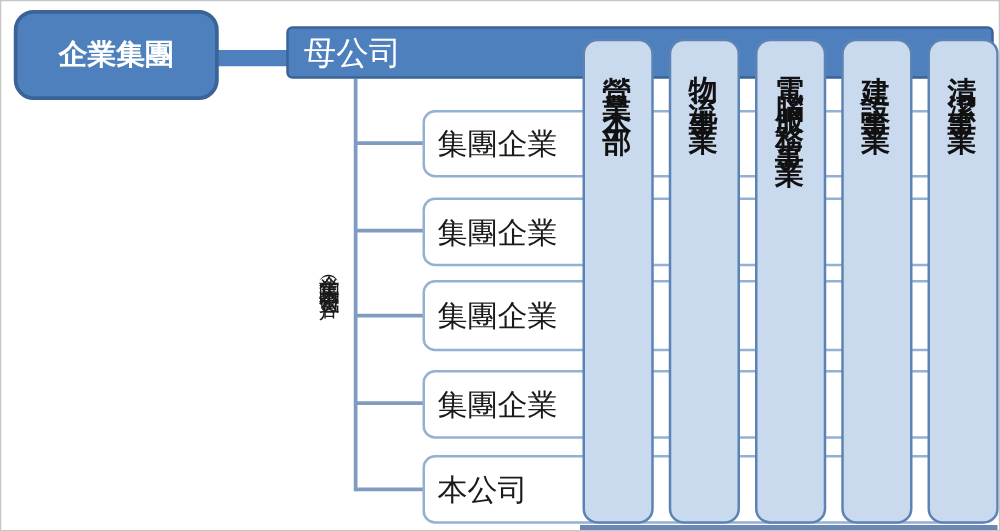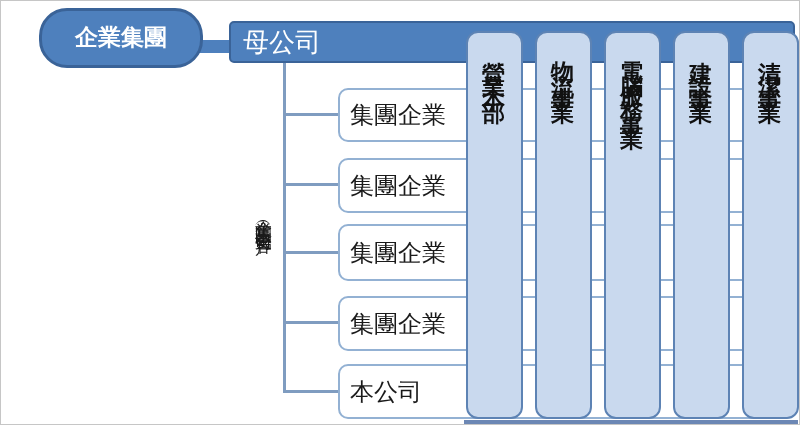--- a/index.html
+++ b/index.html
@@ -27,24 +27,24 @@
   
   .parent-bar{
     position:absolute;left:228px;top:20px;width:566px;height:42px;
     background:#4e80bd;border:2px solid #3a6398;border-radius:5px;box-sizing:border-box;
     display:flex;align-items:center;padding-left:12px;
     color:#ffffff;font-size:26px;font-weight:500;z-index:3;
   }
   .thick-link{position:absolute;left:172px;top:39px;width:58px;height:13px;background:#4e80bd;z-index:3;}
   
   .client-box{
-    position:absolute;left:10px;top:7px;width:164px;height:60px;
-    background:#4e80bd;border:3px solid #3a6398;border-radius:28px;box-sizing:border-box;
+    position:absolute;left:10px;top:7px;width:164px;height:72px;
+    background:#4e80bd;border:3px solid #3a6398;border-radius:16px;box-sizing:border-box;
     display:flex;flex-direction:column;align-items:center;justify-content:center;
-    color:#ffffff;font-size:23px;font-weight:700;line-height:1.3;text-align:center;z-index:4;margin-left:28px;
+    color:#ffffff;font-size:23px;font-weight:700;line-height:1.3;text-align:center;z-index:4;
   }
   
   .side-label{
     position:absolute;left:240px;top:92px;height:250px;width:34px;
     writing-mode:vertical-rl;text-orientation:mixed;
     font-size:17px;letter-spacing:2px;color:#1a1a1a;z-index:3;
     display:flex;justify-content:center;
   }
   
   .bar{

